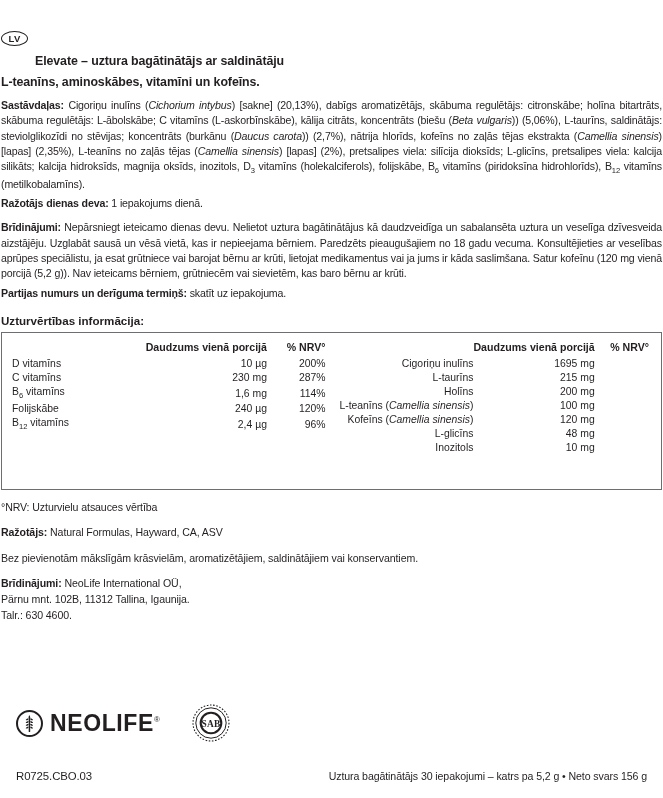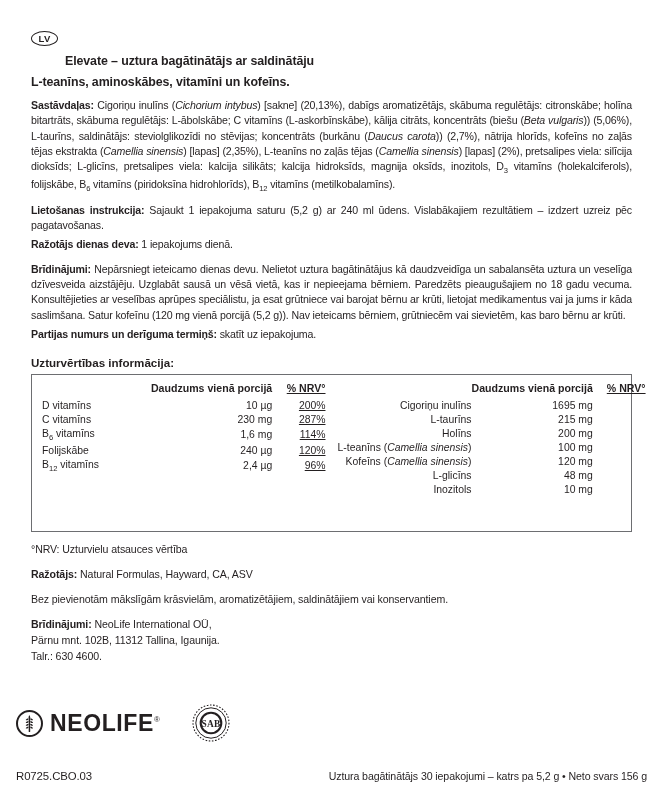--- a/index.html
+++ b/index.html
@@ -7,21 +7,21 @@
   body {
     width: 663px;
     height: 798px;
     background: #ffffff;
     font-family: "Liberation Sans", sans-serif;
     color: #231f20;
     position: relative;
     overflow: hidden;
   }
 
-  .page { position: relative; width: 663px; height: 798px; padding: 0 31px; }
+  .page { position: relative; width: 663px; height: 798px; padding: 0 1px; }
 
   
   .title-row {
     display: flex;
     align-items: center;
     gap: 7px;
     padding-top: 9px;
   }
   .lang-badge {
     display: inline-flex;
@@ -83,21 +83,21 @@
     padding: 1.5px 0;
     white-space: nowrap;
   }
   .nutri-half th {
     font-weight: bold;
     font-size: 10.6px;
     padding-bottom: 4px;
   }
   .c-name  { text-align: left;  width: 49%; }
   .c-amt   { text-align: right; width: 33%; padding-right: 10px !important; }
-  .c-nrv   { text-align: right; width: 18%; padding-right: 6px !important; text-decoration: underline; }
+  .c-nrv   { text-align: right; width: 18%; padding-right: 6px !important; }
   .nutri-half.right .c-name { text-align: right; padding-right: 0; }
   .nutri-half.right .c-amt  { padding-right: 14px !important; }
   .nutri-half.right .c-nrv  { padding-right: 2px !important; }
   .nutri-half.right { padding-left: 6px; }
   .c-name i { font-style: italic; }
   .sub { font-size: 7.6px; vertical-align: sub; }
 
   
   .footnote {
     font-size: 10.6px;
@@ -177,24 +177,20 @@
   </div>
   <div class="subtitle">L-teanīns, aminoskābes, vitamīni un kofeīns.</div>
 
   <div class="para">
     <b>Sastāvdaļas:</b>
     <span>
       Cigoriņu inulīns (<i>Cichorium intybus</i>) [sakne] (20,13%), dabīgs aromatizētājs, skābuma regulētājs: citronskābe; holīna bitartrāts, skābuma regulētājs: L-ābolskābe; C vitamīns (L-askorbīnskābe), kālija citrāts, koncentrāts (biešu (<i>Beta vulgaris</i>)) (5,06%), L-taurīns, saldinātājs: steviolglikozīdi no stēvijas; koncentrāts (burkānu (<i>Daucus carota</i>)) (2,7%), nātrija hlorīds, kofeīns no zaļās tējas ekstrakta (<i>Camellia sinensis</i>) [lapas] (2,35%), L-teanīns no zaļās tējas (<i>Camellia sinensis</i>) [lapas] (2%), pretsalipes viela: silīcija dioksīds; L-glicīns, pretsalipes viela: kalcija silikāts; kalcija hidroksīds, magnija oksīds, inozitols, D<span class="sub">3</span> vitamīns (holekalciferols), folijskābe, B<span class="sub">6</span> vitamīns (piridoksīna hidrohlorīds), B<span class="sub">12</span> vitamīns (metilkobalamīns).
     </span>
   </div>
 
-  <div class="para">
-    <b>Lietošanas instrukcija:</b>
-    <span>Sajaukt 1 iepakojuma saturu (5,2 g) ar 240 ml ūdens. Vislabākajiem rezultātiem – izdzert uzreiz pēc pagatavošanas.</span>
-  </div>
 
   <div class="para tight nowrap-block">
     <b>Ražotājs dienas deva:</b>
     <span>1 iepakojums dienā.</span>
   </div>
 
   <div class="para">
     <b>Brīdinājumi:</b>
     <span>Nepārsniegt ieteicamo dienas devu. Nelietot uztura bagātinātājus kā daudzveidīga un sabalansēta uztura un veselīga dzīvesveida aizstājēju. Uzglabāt sausā un vēsā vietā, kas ir nepieejama bērniem. Paredzēts pieaugušajiem no 18 gadu vecuma. Konsultējieties ar veselības aprūpes speciālistu, ja esat grūtniece vai barojat bērnu ar krūti, lietojat medikamentus vai ja jums ir kāda saslimšana. Satur kofeīnu (120 mg vienā porcijā (5,2 g)). Nav ieteicams bērniem, grūtniecēm vai sievietēm, kas baro bērnu ar krūti.</span>
   </div>

